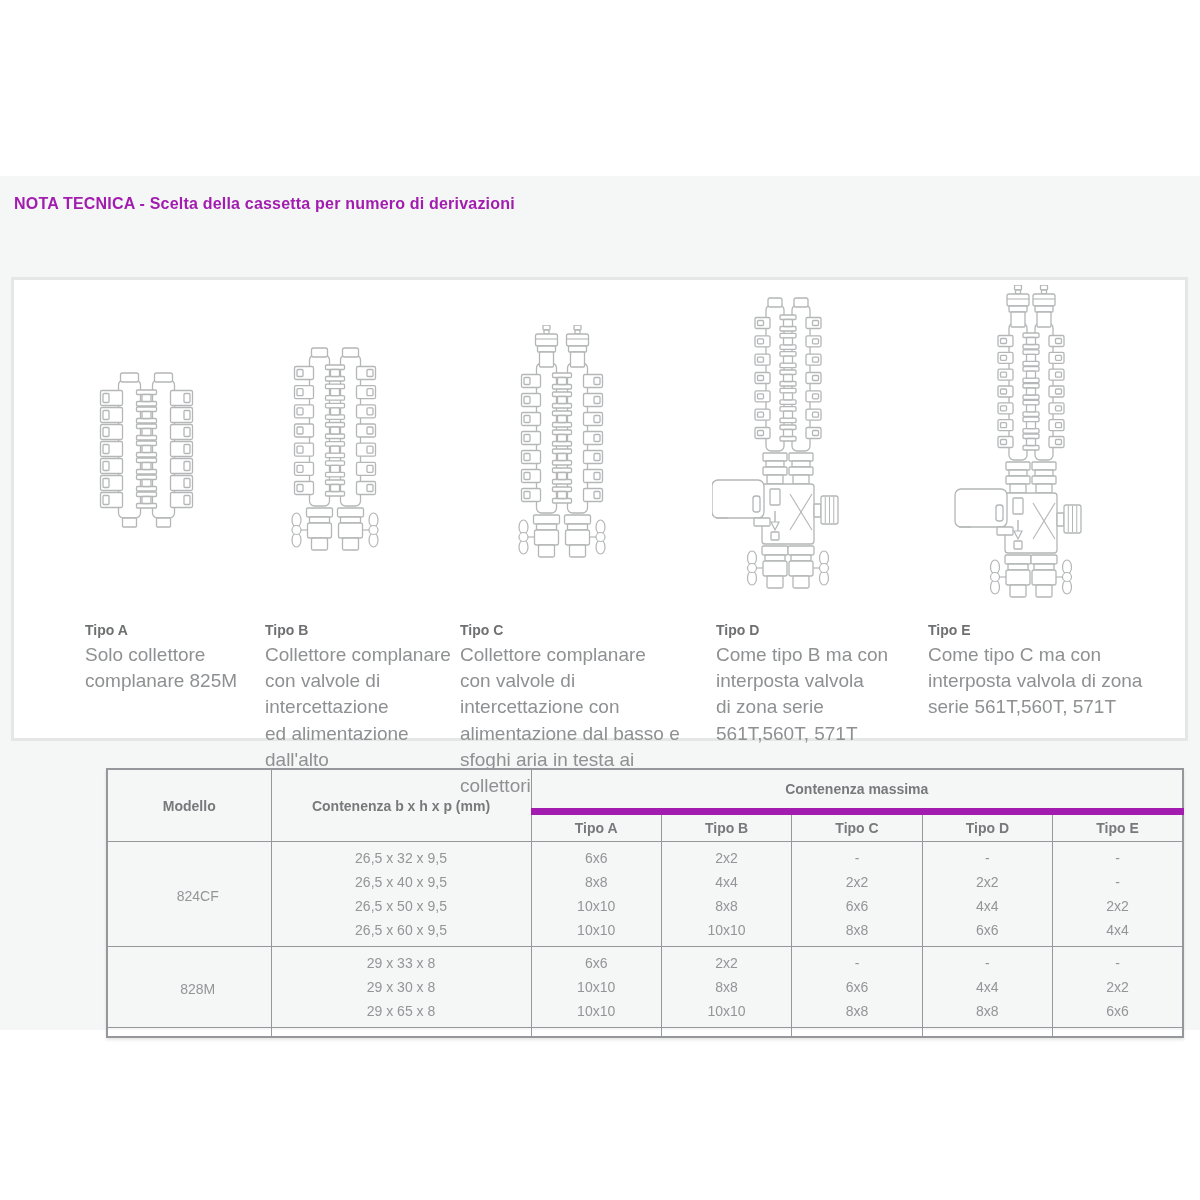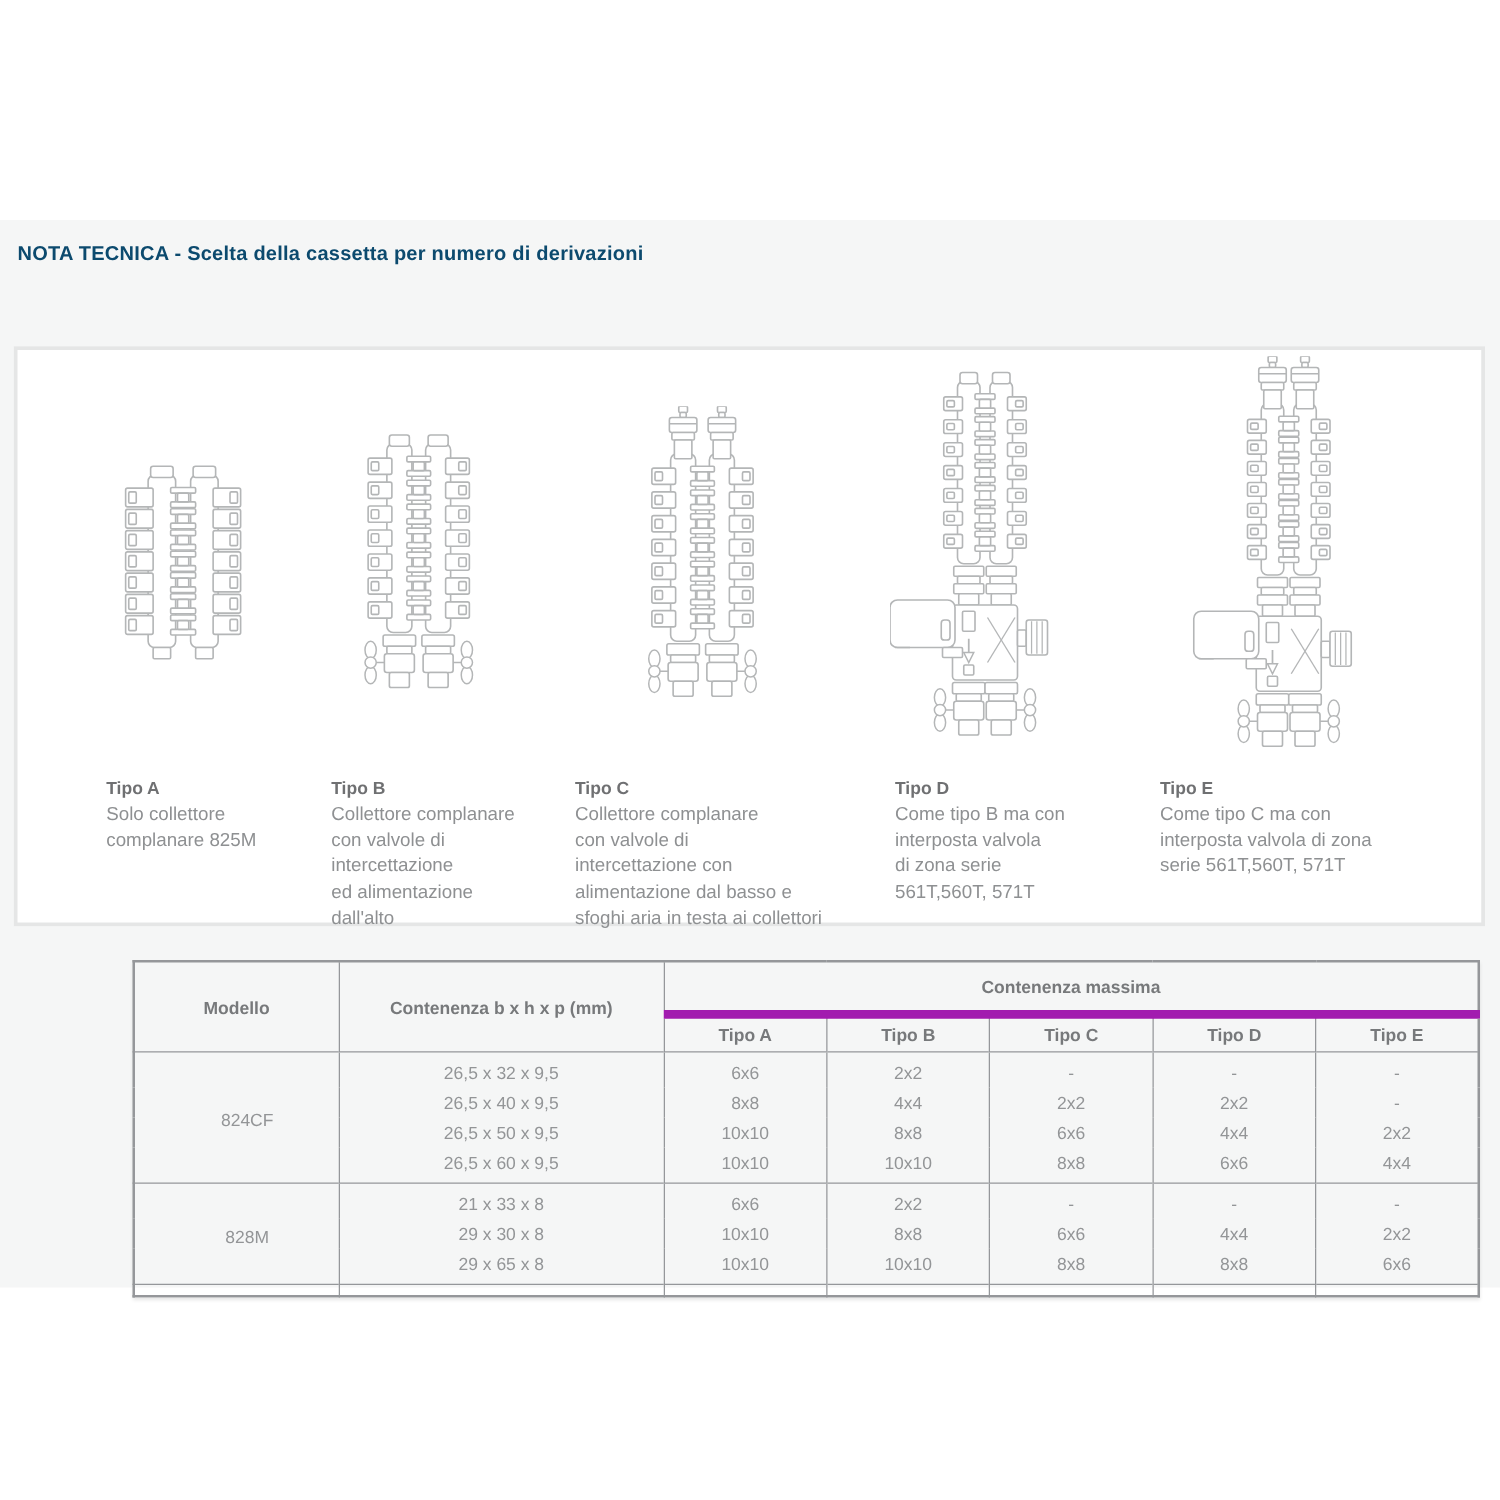--- a/index.html
+++ b/index.html
@@ -1,24 +1,24 @@
 <!DOCTYPE html>
 <html><head>
 <meta charset="utf-8">
 <style>
   html,body{margin:0;padding:0;background:#ffffff;width:1200px;height:1200px;
     font-family:"Liberation Sans","DejaVu Sans",sans-serif;-webkit-font-smoothing:antialiased;}
   .band{position:absolute;left:0;top:176px;width:1200px;height:854px;background:#f5f6f6;}
-  .title{position:absolute;left:14px;top:195px;font-size:16px;font-weight:bold;color:#0c4a6e;letter-spacing:.2px;}
+  .title{position:absolute;left:14px;top:195px;font-size:16px;font-weight:bold;color:#a21caf;letter-spacing:.2px;}
   .panel{position:absolute;left:11px;top:277px;width:1177px;height:464px;box-sizing:border-box;
     background:#ffffff;border:3px solid #e5e6e6;}
   .fig-svg{position:absolute;}
   .fig-text{position:absolute;top:342px;}
   .fig-label{font-size:14px;font-weight:bold;color:#6f7072;margin-bottom:4px;}
-  .fig-desc{font-size:15px;color:#8e9092;line-height:1.38;white-space:pre-line;}
+  .fig-desc{font-size:19px;color:#8e9092;line-height:1.38;white-space:pre-line;}
   .tbl-wrap{position:absolute;left:66px;top:768px;margin-left:40px;}
   table.cap{border-collapse:collapse;table-layout:fixed;width:1076px;background:transparent;
     border:2px solid #95979a;box-shadow:0 2px 3px rgba(0,0,0,.10);}
   table.cap th,table.cap td{border-left:1px solid #95979a;border-right:1px solid #95979a;
     text-align:center;color:#939597;font-size:14px;padding:0;}
   table.cap thead th{color:#77797b;font-weight:bold;}
   table.cap thead tr.hr1 th{height:38px;}
   table.cap thead tr.hr2 th{height:26px;}
   table.cap thead{border-bottom:1px solid #95979a;}
   table.cap th.span-head{border-bottom:7px solid #a21caf;}
@@ -535,21 +535,21 @@
           <td>10x10</td>
           <td>10x10</td>
           <td>8x8</td>
           <td>6x6</td>
           <td>4x4</td>
         </tr>
       </tbody>
       <tbody>
         <tr>
           <td rowspan="3" class="model-cell">828M</td>
-          <td>21 x 33 x 8</td>
+          <td>29 x 33 x 8</td>
           <td>6x6</td>
           <td>2x2</td>
           <td>-</td>
           <td>-</td>
           <td>-</td>
         </tr>
         <tr>
           <td>29 x 30 x 8</td>
           <td>10x10</td>
           <td>8x8</td>

